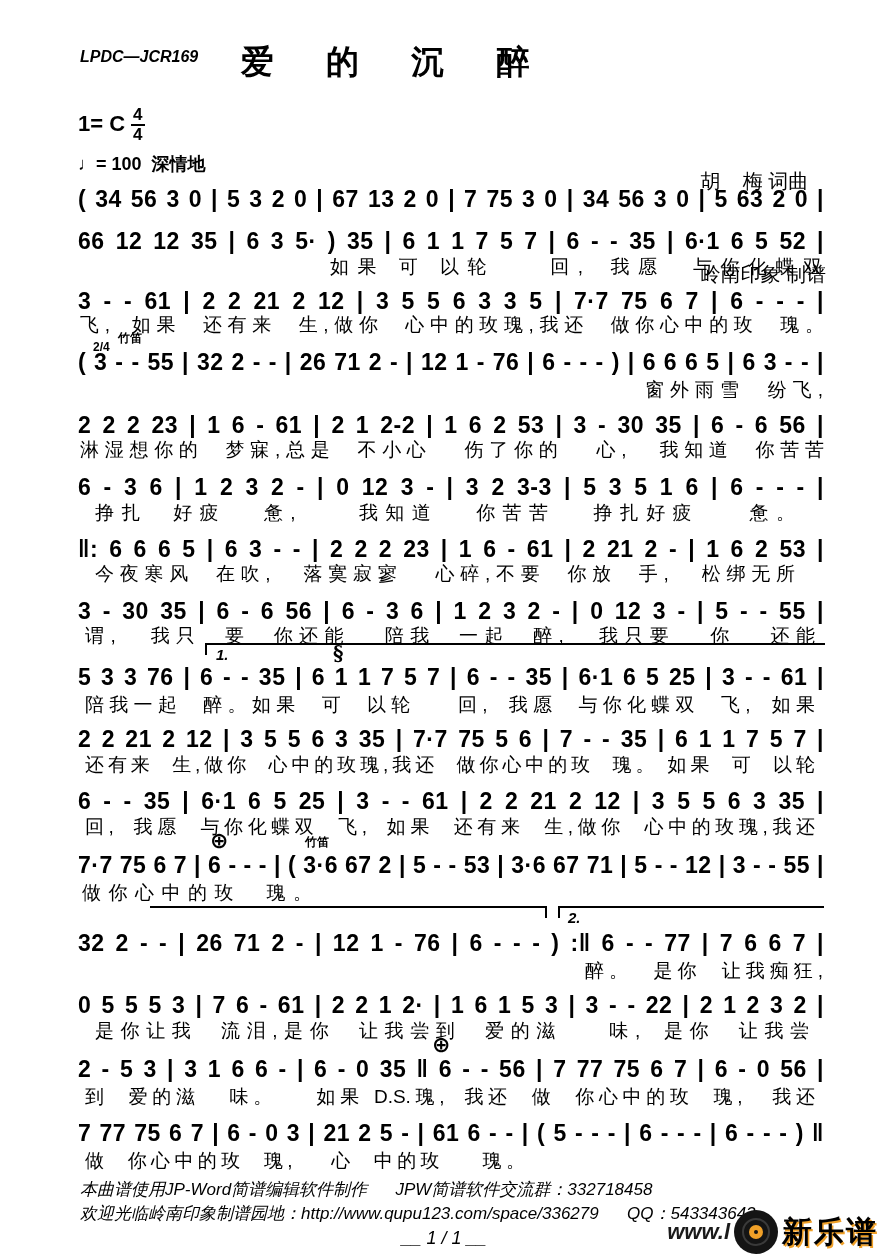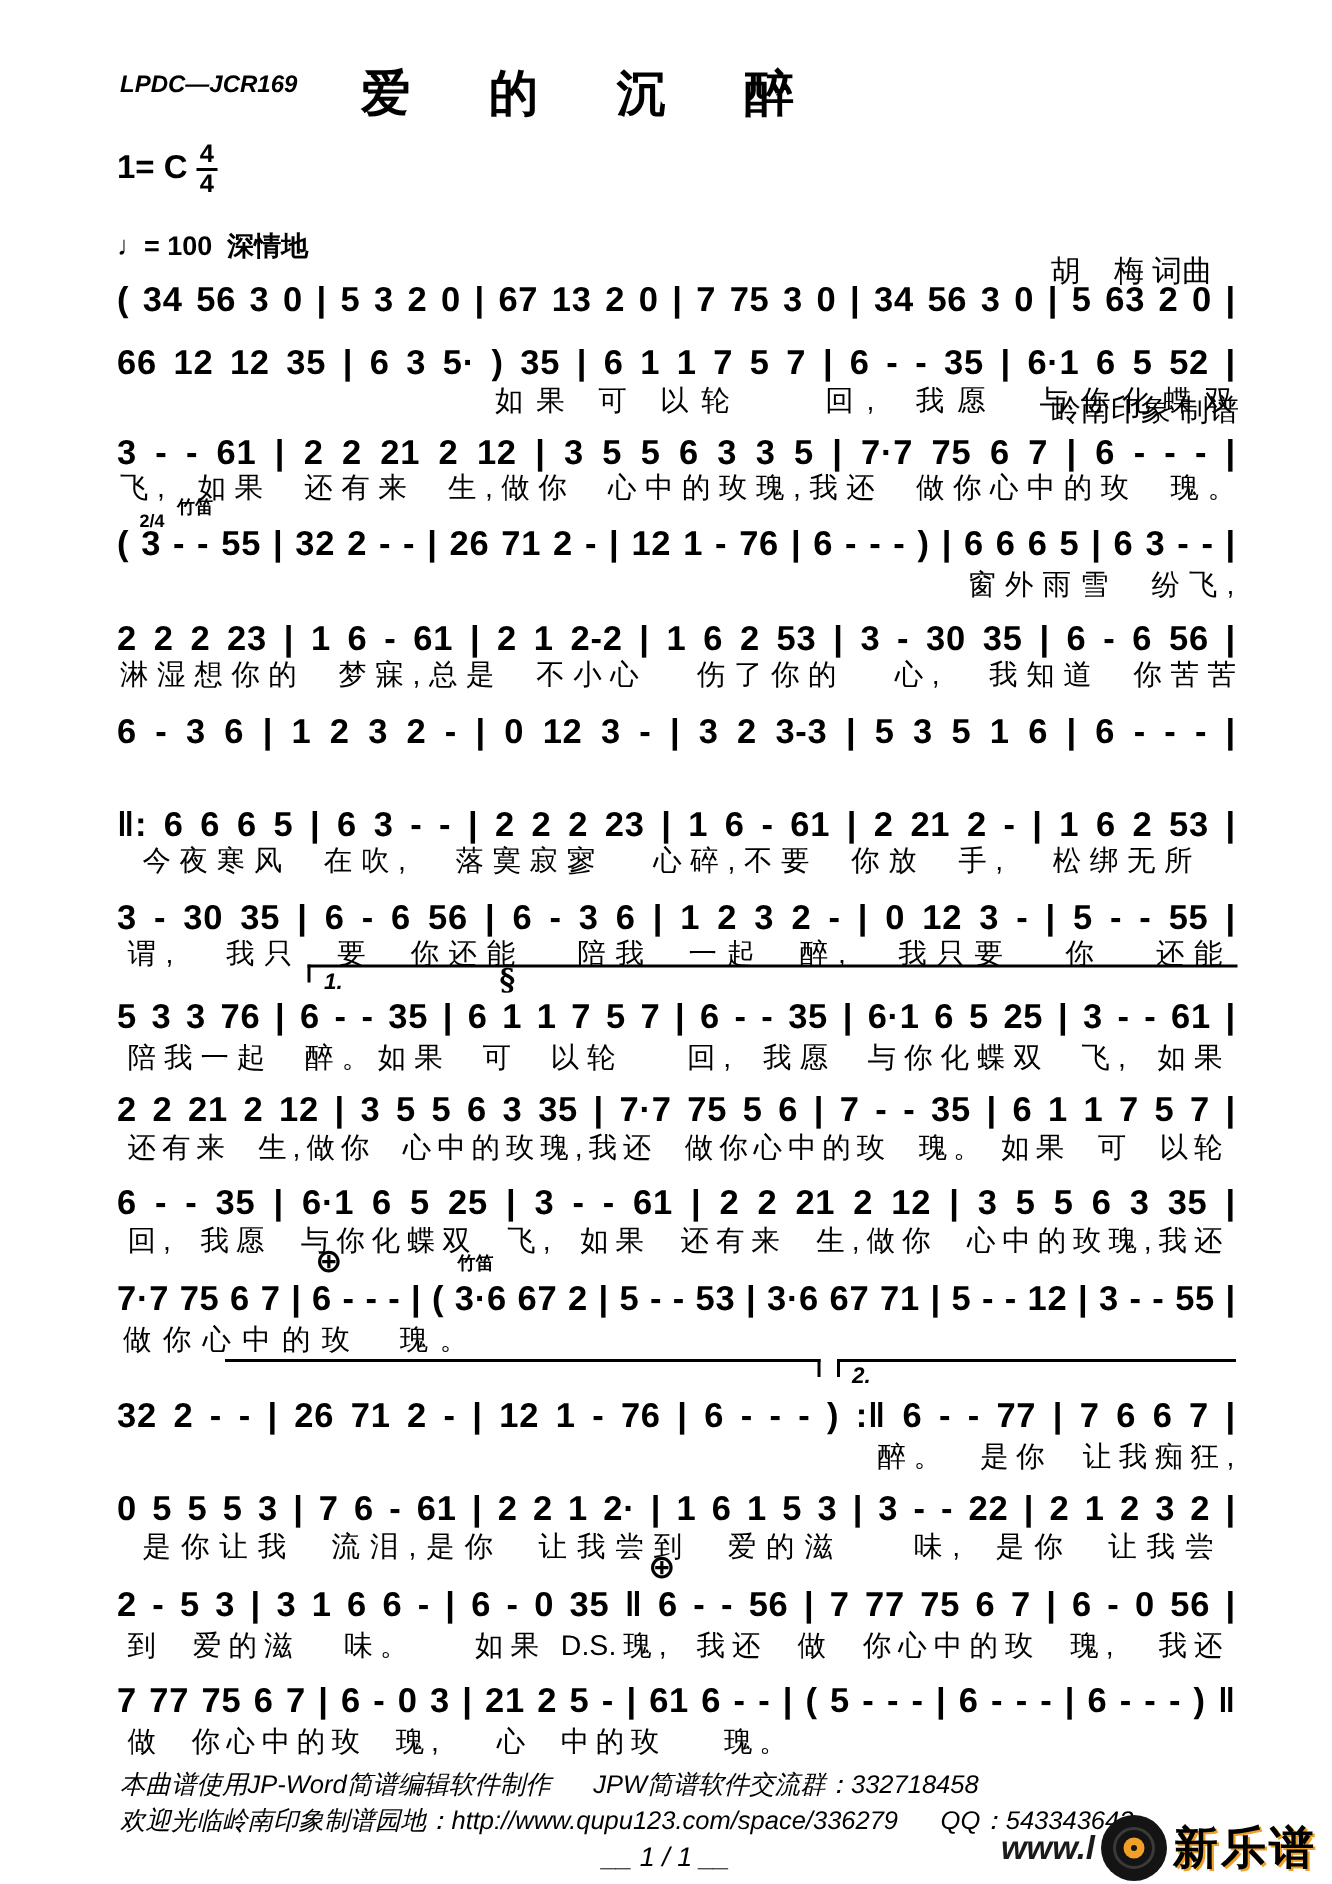--- a/index.html
+++ b/index.html
@@ -45,21 +45,21 @@
   .logo .name{font-weight:bold;font-size:30px;color:#000000;text-shadow:1.5px 1.5px 0 #f0a028;letter-spacing:2px;}
 </style>
 </head>
 <body>
 
 <div class="page">
 
   <div class="abs catalog" style="left:80px;top:48px;">LPDC—JCR169</div>
   <div class="abs title" style="left:0;top:40px;">爱 的 沉 醉</div>
 
-  <div class="abs keysig" style="left:78px;top:94px;"><span>1= C</span><span class="frac"><span class="top">4</span><span class="bot">4</span></span></div>
+  <div class="abs keysig" style="left:78px;top:106px;"><span>1= C</span><span class="frac"><span class="top">4</span><span class="bot">4</span></span></div>
 
 
   <div class="abs credits" style="top:104px;">
     <div>胡    梅 词曲</div>
     <div>岭南印象 制谱</div>
   </div>
 
   <div class="abs tempo" style="left:78px;top:152px;">♩= 100  深情地</div>
 
   <div class="abs notes" style="top:186px;">( 34 56 3 0 | 5 3 2 0 | 67 13 2 0 | 7 75 3 0 | 34 56 3 0 | 5 63 2 0 |</div>
@@ -72,20 +72,21 @@
 
   <div class="abs anno-small" style="left:93px;top:340px;">2/4</div>
   <div class="abs anno-small" style="left:118px;top:330px;">竹笛</div>
   <div class="abs notes" style="top:349px;">( 3 - - 55 | 32 2 - - | 26 71 2 - | 12 1 - 76 | 6 - - - ) | 6 6 6 5 | 6 3 - - |</div>
   <div class="abs lyr" style="left:645px;top:377px;width:178px;">窗外雨雪  纷飞,</div>
 
   <div class="abs notes" style="top:412px;">2 2 2 23 | 1 6 - 61 | 2 1 2-2 | 1 6 2 53 | 3 - 30 35 | 6 - 6 56 |</div>
   <div class="abs lyr" style="left:80px;top:437px;width:744px;">淋湿想你的  梦寐,总是  不小心   伤了你的   心,   我知道  你苦苦</div>
 
   <div class="abs notes" style="top:474px;">6 - 3 6 | 1 2 3 2 - | 0 12 3 - | 3 2 3-3 | 5 3 5 1 6 | 6 - - - |</div>
+  <div class="abs lyr" style="left:95px;top:500px;width:700px;">挣扎  好疲   惫,     我知道   你苦苦   挣扎好疲    惫。</div>
 
   <div class="abs notes" style="top:536px;">‖: 6 6 6 5 | 6 3 - - | 2 2 2 23 | 1 6 - 61 | 2 21 2 - | 1 6 2 53 |</div>
   <div class="abs lyr" style="left:95px;top:561px;width:700px;">今夜寒风  在吹,   落寞寂寥   心碎,不要  你放  手,   松绑无所</div>
 
   <div class="abs notes" style="top:598px;">3 - 30 35 | 6 - 6 56 | 6 - 3 6 | 1 2 3 2 - | 0 12 3 - | 5 - - 55 |</div>
   <div class="abs lyr" style="left:85px;top:623px;width:730px;">谓,   我只  要  你还能   陪我  一起  醉,   我只要   你   还能</div>
 
   <div class="bracket tick-l" style="left:205px;top:643px;width:618px;height:10px;"></div>
   <div class="abs anno" style="left:216px;top:646px;font-style:italic;">1.</div>
   <div class="abs segno" style="left:333px;top:641px;">§</div>

